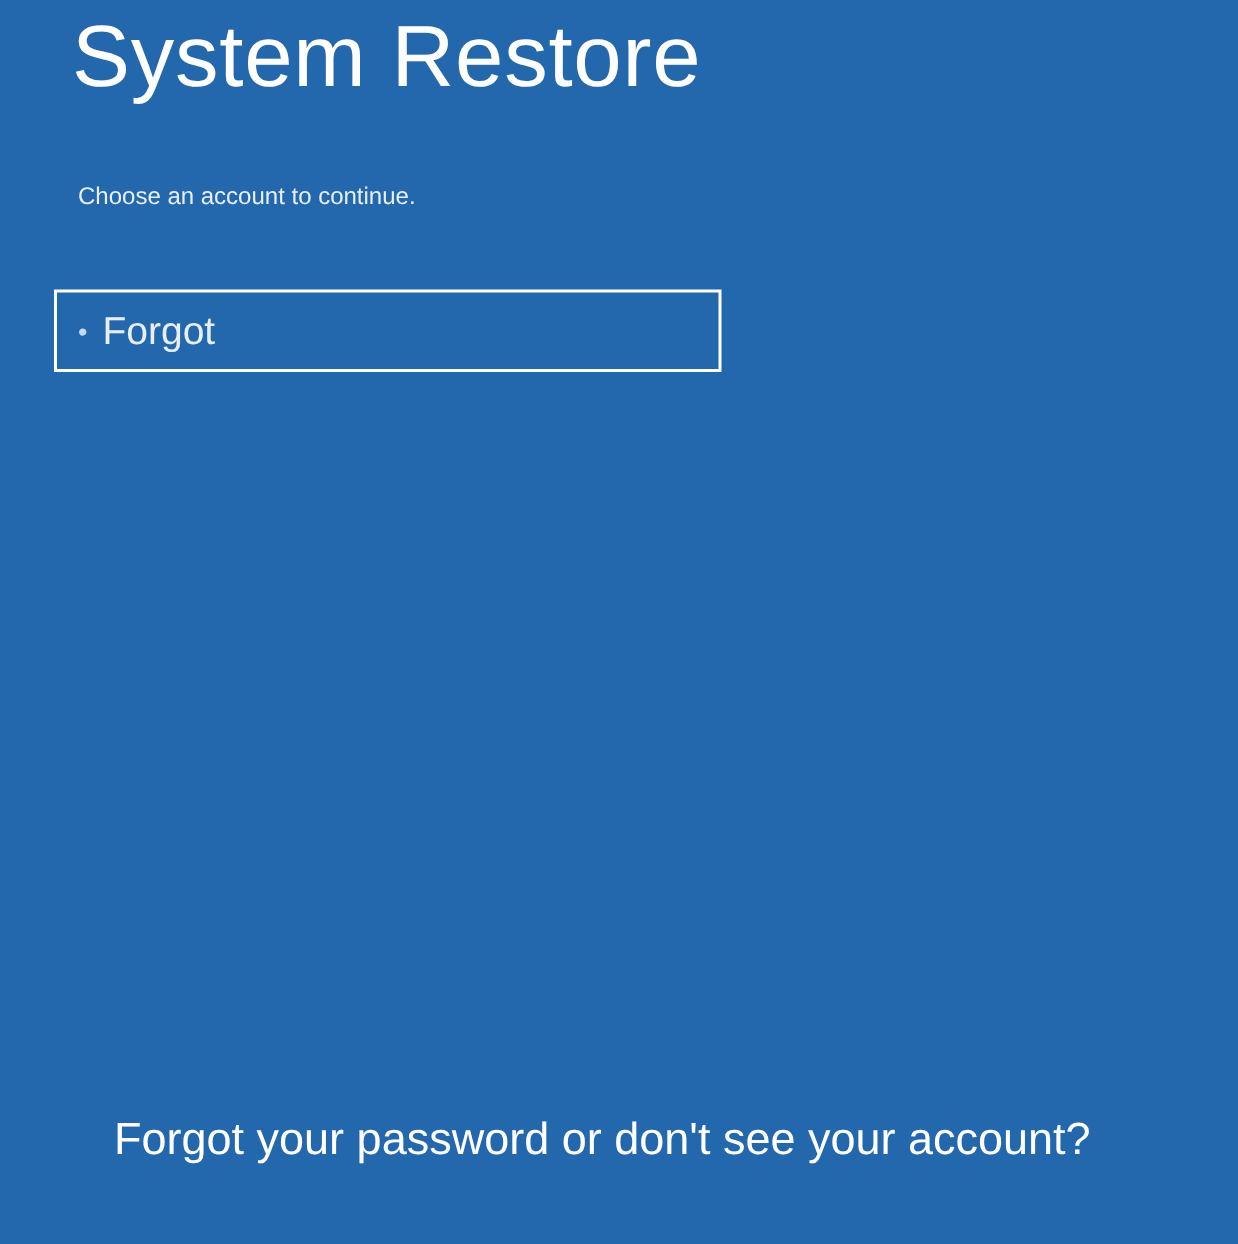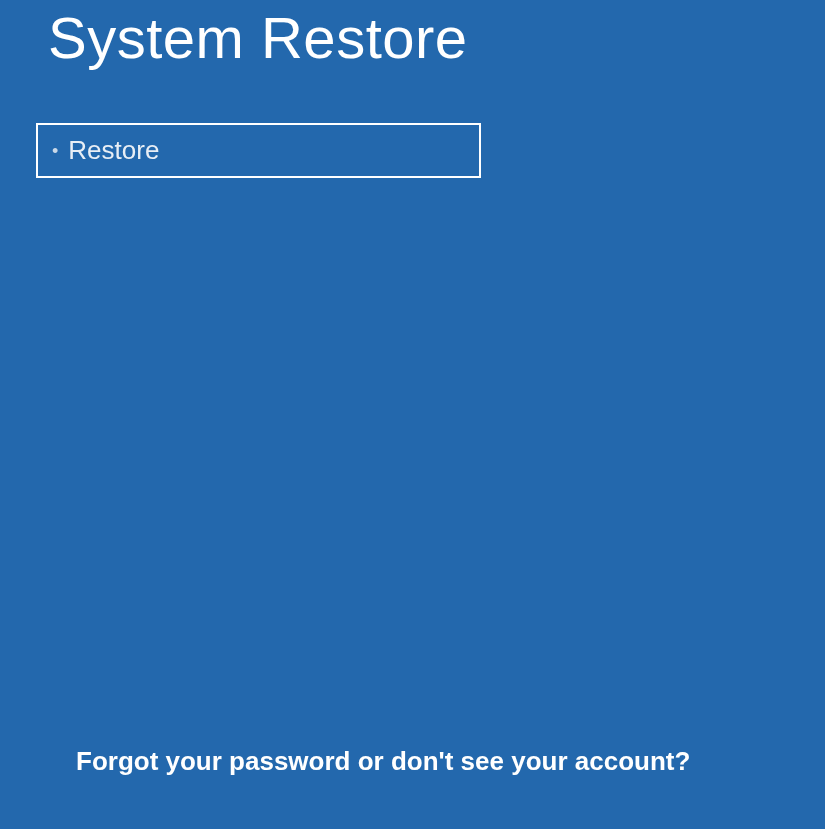--- a/index.html
+++ b/index.html
@@ -56,32 +56,33 @@
     }
     .account-name {
       font-size: 26px;
       font-weight: 300;
       color: #e8eef5;
     }
     .footer-link {
       position: absolute;
       bottom: 52px;
       left: 76px;
-      font-size: 26px;
-      font-weight: 700;
+      font-size: 30px;
+      font-weight: 400;
       color: #ffffff;
       cursor: pointer;
     }
   </style>
 </head>
 <body>
 
 <div class="container">
   <h1 class="title">System Restore</h1>
+  <p class="subtitle">Choose an account to continue.</p>
   <div class="account-list">
     <div class="account-item">
       <span class="bullet">•</span>
-      <span class="account-name">Restore</span>
+      <span class="account-name">Forgot</span>
     </div>
   </div>
 </div>
 
 <div class="footer-link">Forgot your password or don't see your account?</div>
 
 </body></html>

